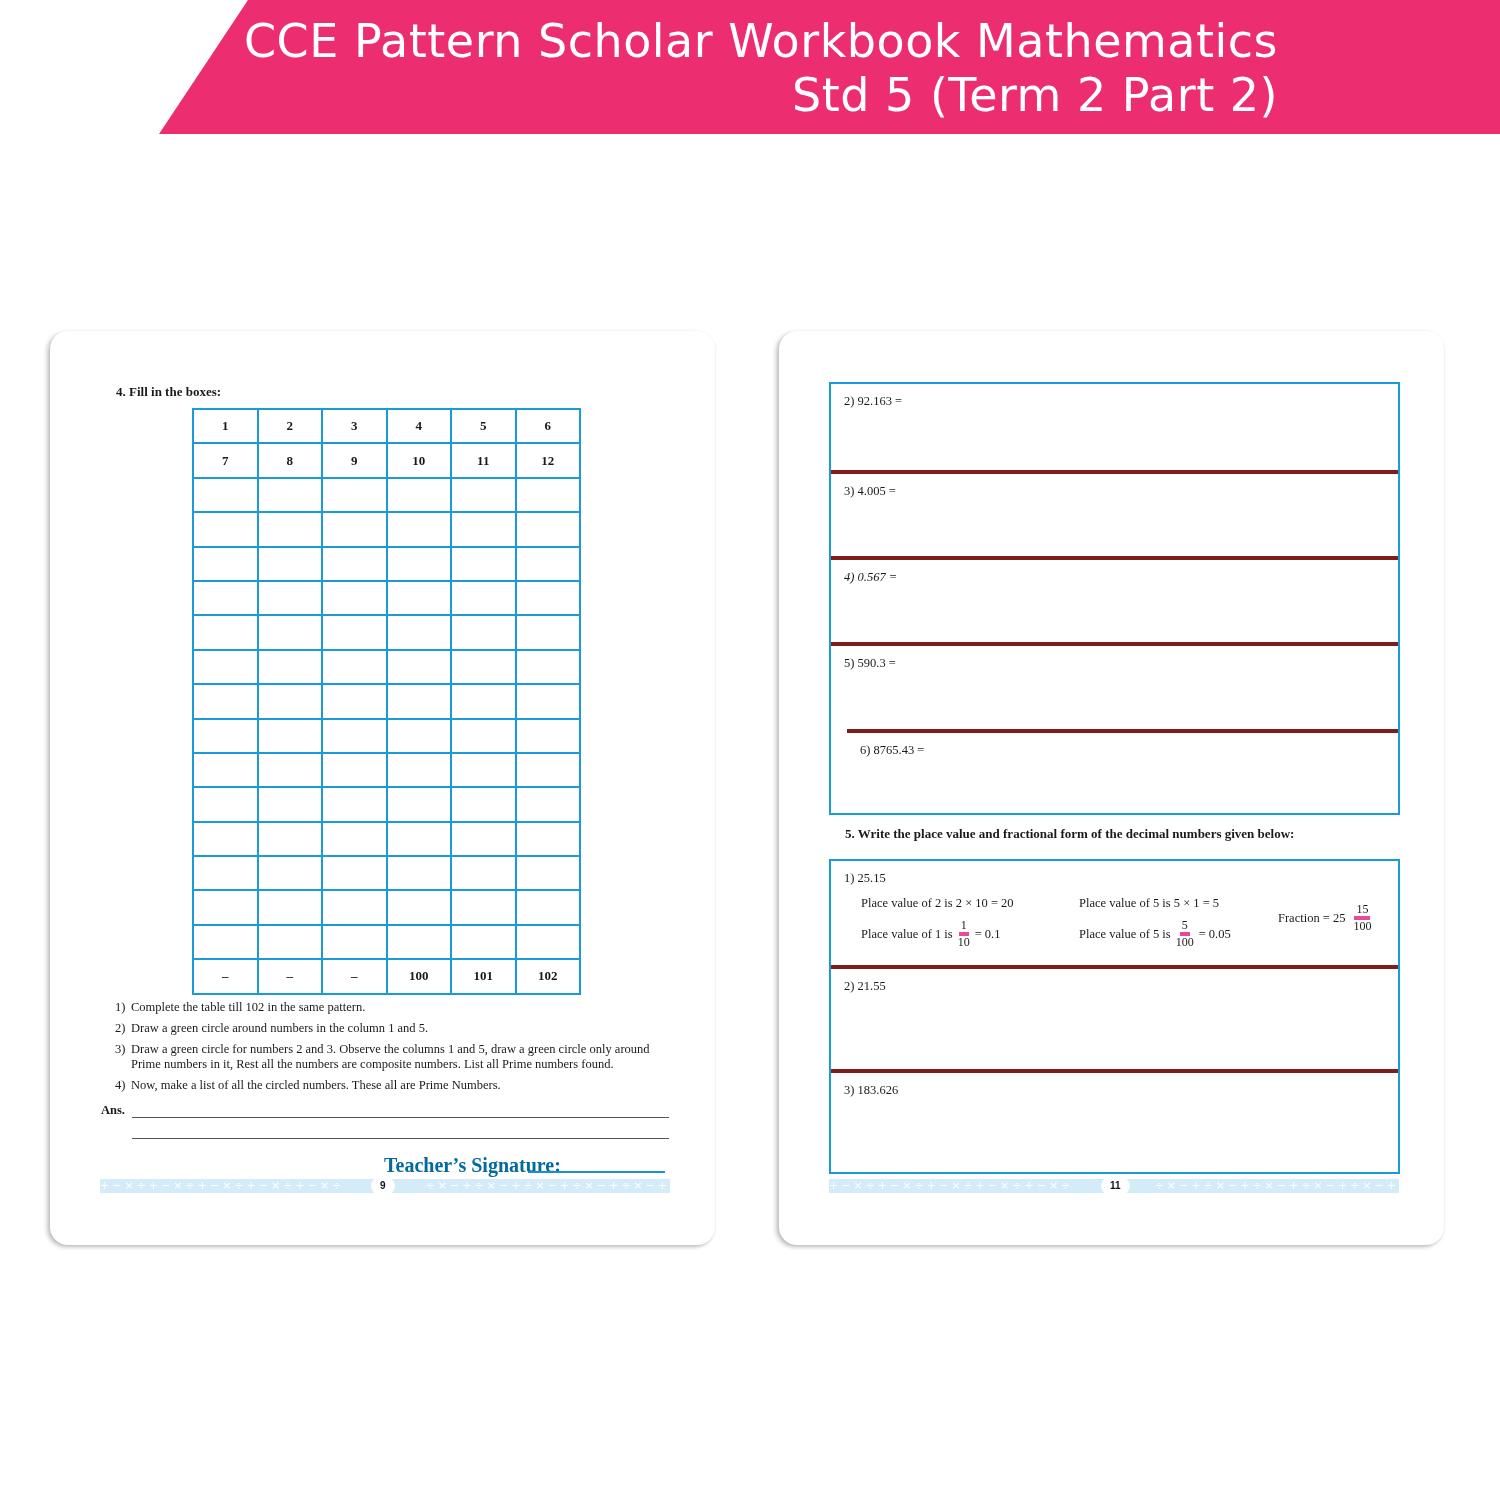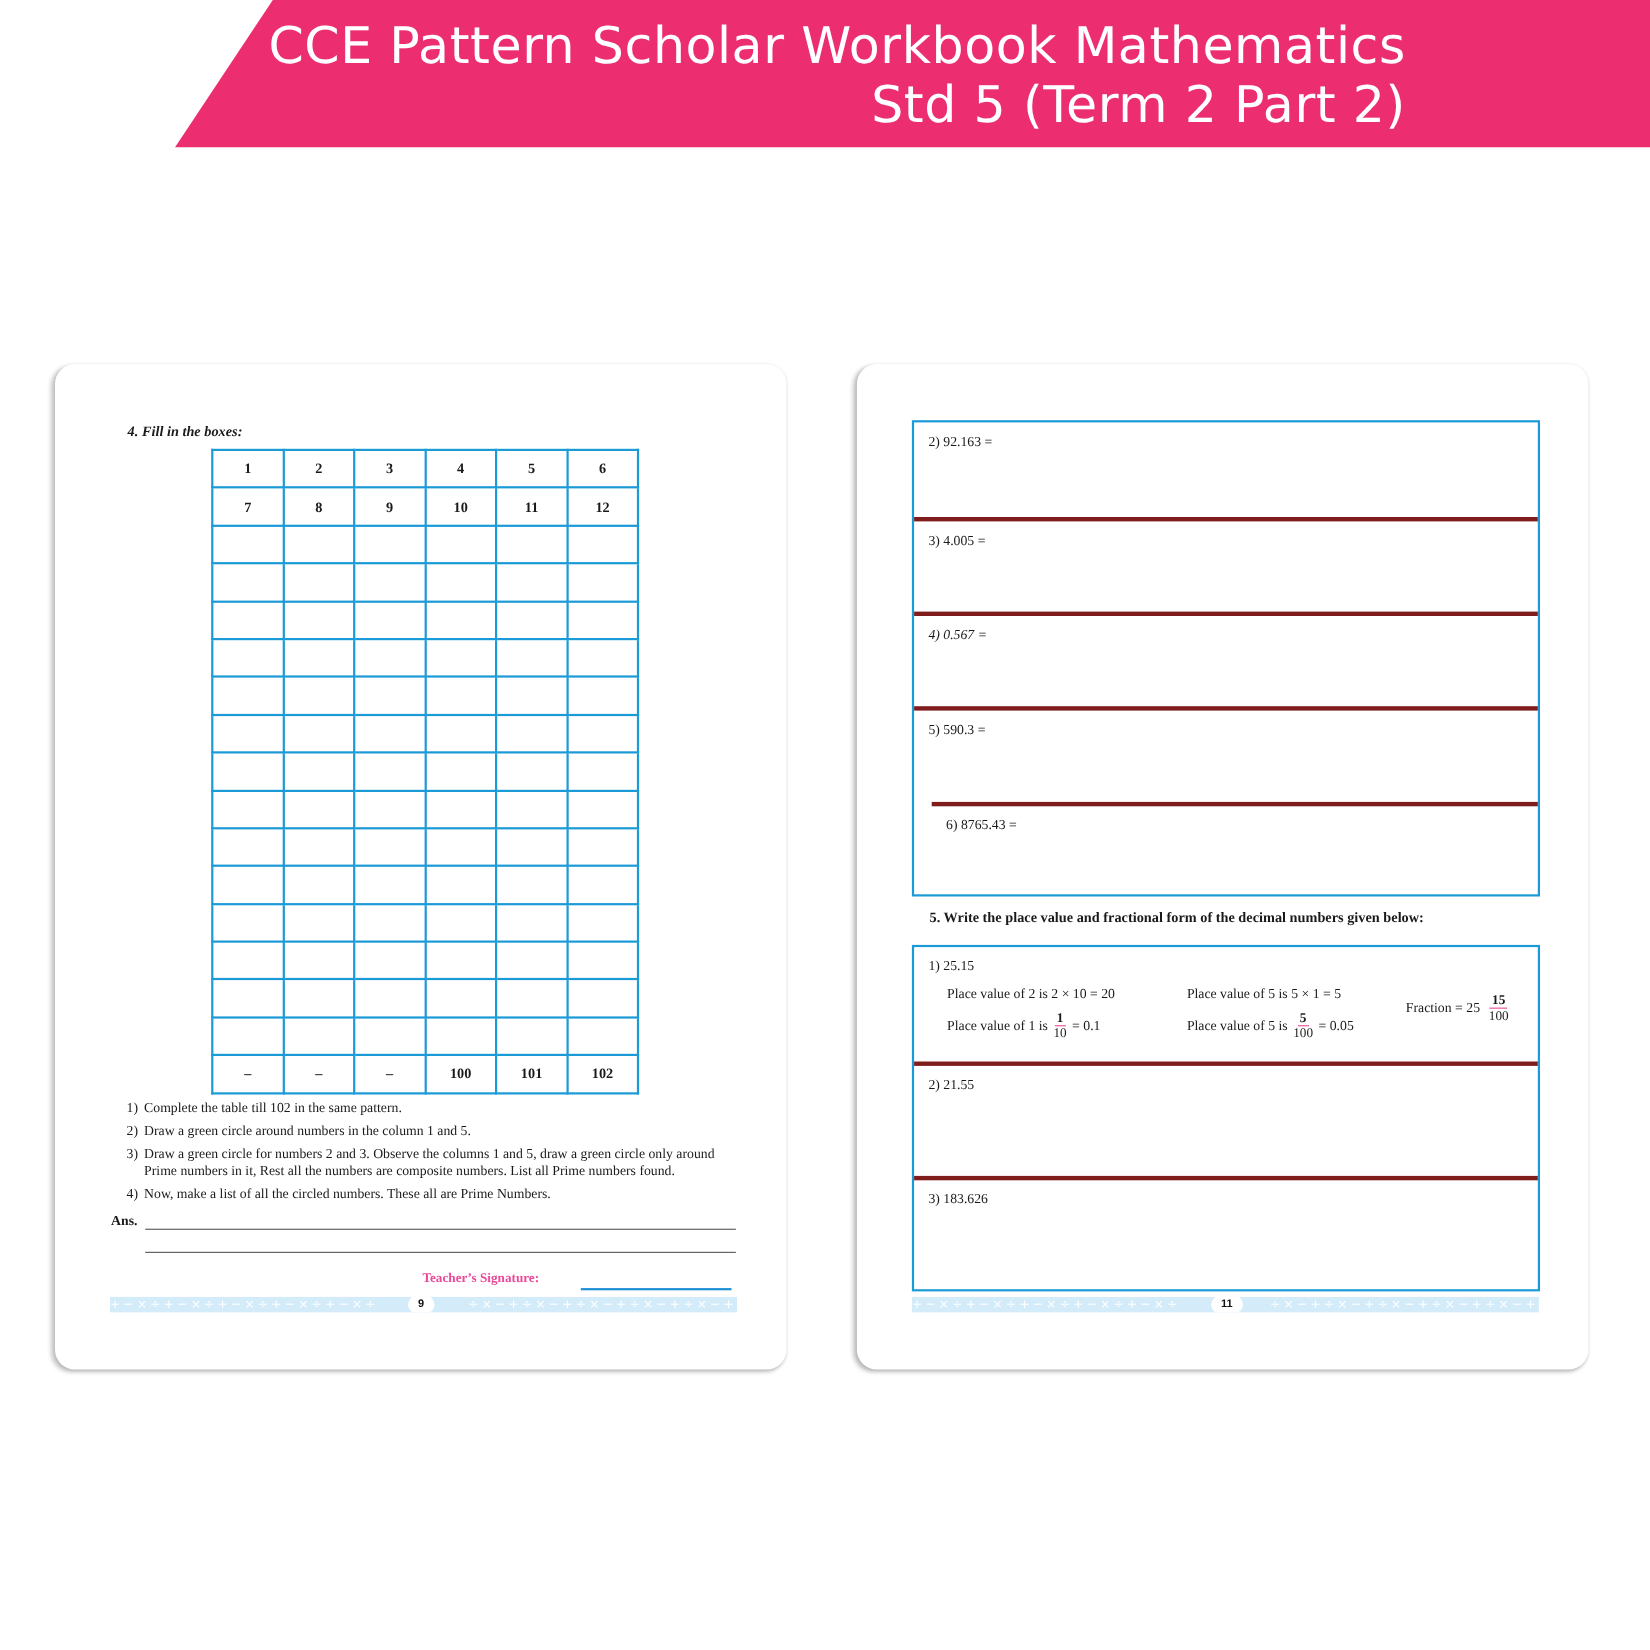--- a/index.html
+++ b/index.html
@@ -36,21 +36,21 @@
 
   .instructions { position: absolute; left: 65px; top: 669px; width: 560px; font-size: 12.5px; line-height: 15px; }
   .instructions li { list-style: none; display: flex; margin-bottom: 6px; }
   .instructions .num { width: 16px; flex: none; }
   .instructions .txt { flex: 1; }
 
   .ans-label { position: absolute; left: 51px; top: 772px; font-weight: bold; font-size: 12.5px; }
   .ans-line { position: absolute; height: 1px; background: #555; }
 
   .sig {
-    position: absolute; left: 334px; top: 823px; color: #ec4899; font-weight: bold; font-size: 12px; white-space: nowrap;
+    position: absolute; left: 334px; top: 823px; color: #0369a1; font-weight: bold; font-size: 20px; white-space: nowrap;
   }
   .sig-line { position: absolute; left: 478px; top: 840px; width: 137px; height: 2px; background: #1b8fd2; }
 
   .footer-strip {
     position: absolute; height: 14px; background: #d4ecfa; overflow: hidden;
     font-family: "DejaVu Sans", sans-serif; font-size: 11px; line-height: 14px;
     color: #ffffff; white-space: nowrap; letter-spacing: 3px;
   }
   .footer-strip .sym-left { position: absolute; left: 0; top: 0; }
   .footer-strip .sym-right { position: absolute; right: 0; top: 0; }
@@ -61,38 +61,38 @@
   }
 
   
   .box-stack { position: absolute; left: 50px; width: 571px; border: 2px solid #1b9ad8; }
   .box-row { position: relative; border-top: 4px solid #7f1d1d; font-size: 12.5px; }
   .box-row:first-child { border-top: none; padding-left: 27px; }
   .box-row .label { position: absolute; left: 13px; top: 10px; white-space: nowrap; }
 
   .ex-line { position: absolute; font-size: 12.5px; white-space: nowrap; display: flex; align-items: center; text-align: right; }
   .frac { display: inline-flex; flex-direction: column; align-items: center; margin: 0 3px; font-size: 12px; line-height: 13px; vertical-align: middle; }
-  .frac .n { border-bottom: 1px solid #ec4899; padding: 0 2px; font-weight: bold; }
+  .frac .n { border-bottom: 4px solid #ec4899; padding: 0 2px; }
   .frac .d { padding: 0 2px; }
 </style>
 </head>
 <body>
 
 <div class="banner">
   <svg width="1500" height="134">
     <polygon points="248,0 1500,0 1500,134 159,134" fill="#ec2e71"></polygon>
   </svg>
   <div class="banner-title">
     <div>CCE Pattern Scholar Workbook Mathematics</div>
     <div>Std 5 (Term 2 Part 2)</div>
   </div>
 </div>
 
 <div class="page page-left">
-  <div class="q-heading" style="left:66px; top:53px;font-style:italic;">4.  Fill in the boxes:</div>
+  <div class="q-heading" style="left:66px; top:53px;">4.  Fill in the boxes:</div>
 
   <table class="grid">
     <tbody id="grid-body">
         <tr>
           <td>1</td>
           <td>2</td>
           <td>3</td>
           <td>4</td>
           <td>5</td>
           <td>6</td>

